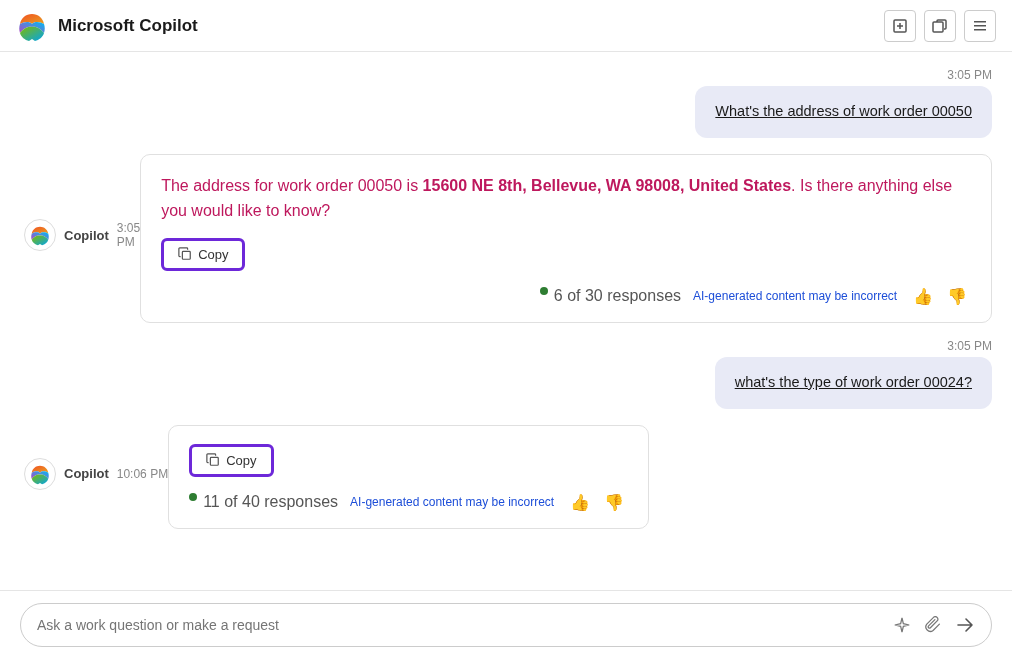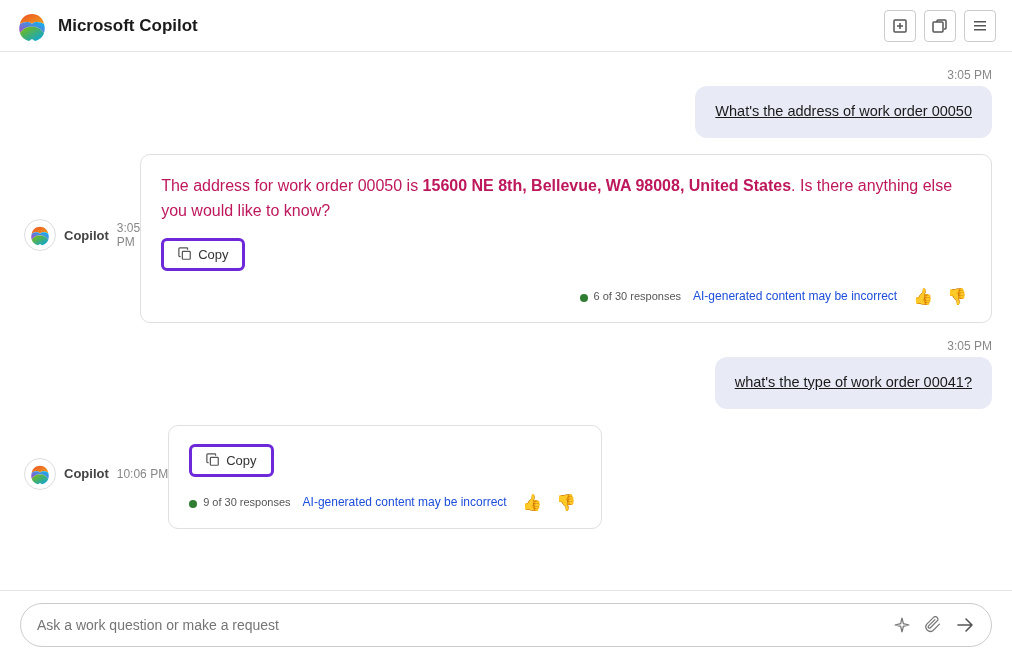--- a/index.html
+++ b/index.html
@@ -157,23 +157,23 @@
 
     
     .card-footer {
       display: flex;
       align-items: center;
       justify-content: flex-end;
       gap: 12px;
     }
     .response-count {
       display: flex;
-      align-items: flex-end;
+      align-items: flex-start;
       gap: 6px;
-      font-size: 11px;
+      font-size: 16px;
       color: #555;
     }
     .green-dot {
       width: 8px;
       height: 8px;
       border-radius: 50%;
       background: #2e7d32;
       flex-shrink: 0;
     }
     .ai-notice {
@@ -340,21 +340,21 @@
         <div class="feedback-btns">
           <button class="feedback-btn">👍</button>
           <button class="feedback-btn">👎</button>
         </div>
       </div>
     </div>
   </div>
 
   <div class="user-message-wrap">
     <div class="timestamp">3:05 PM</div>
-    <div class="user-bubble">what's the type of work order 00041?</div>
+    <div class="user-bubble">what's the type of work order 00024?</div>
   </div>
 
   <div class="copilot-wrap">
     <div class="copilot-meta">
       <div class="copilot-avatar">
         <svg width="22" height="22" viewBox="0 0 32 32" xmlns="http://www.w3.org/2000/svg">
           <defs>
             <linearGradient id="gb1" x1="0%" y1="0%" x2="100%" y2="100%">
                 <stop offset="0%" style="stop-color:#f25022"></stop>
                 <stop offset="100%" style="stop-color:#e8a020"></stop>
@@ -380,21 +380,21 @@
       <button class="copy-btn">
         <svg width="14" height="14" viewBox="0 0 16 16" fill="none">
             <rect x="5" y="5" width="9" height="9" rx="1" stroke="#555" stroke-width="1.4"></rect>
             <path d="M3 11H2a1 1 0 01-1-1V2a1 1 0 011-1h8a1 1 0 011 1v1" stroke="#555" stroke-width="1.4"></path>
           </svg>
         <span>Copy</span>
       </button>
       <div class="card-footer">
         <div class="response-count">
           <div class="green-dot"></div>
-          <span>9 of 30 responses</span>
+          <span>11 of 40 responses</span>
         </div>
         <span class="ai-notice">AI-generated content may be incorrect</span>
         <div class="feedback-btns">
           <button class="feedback-btn">👍</button>
           <button class="feedback-btn">👎</button>
         </div>
       </div>
     </div>
   </div>
 

